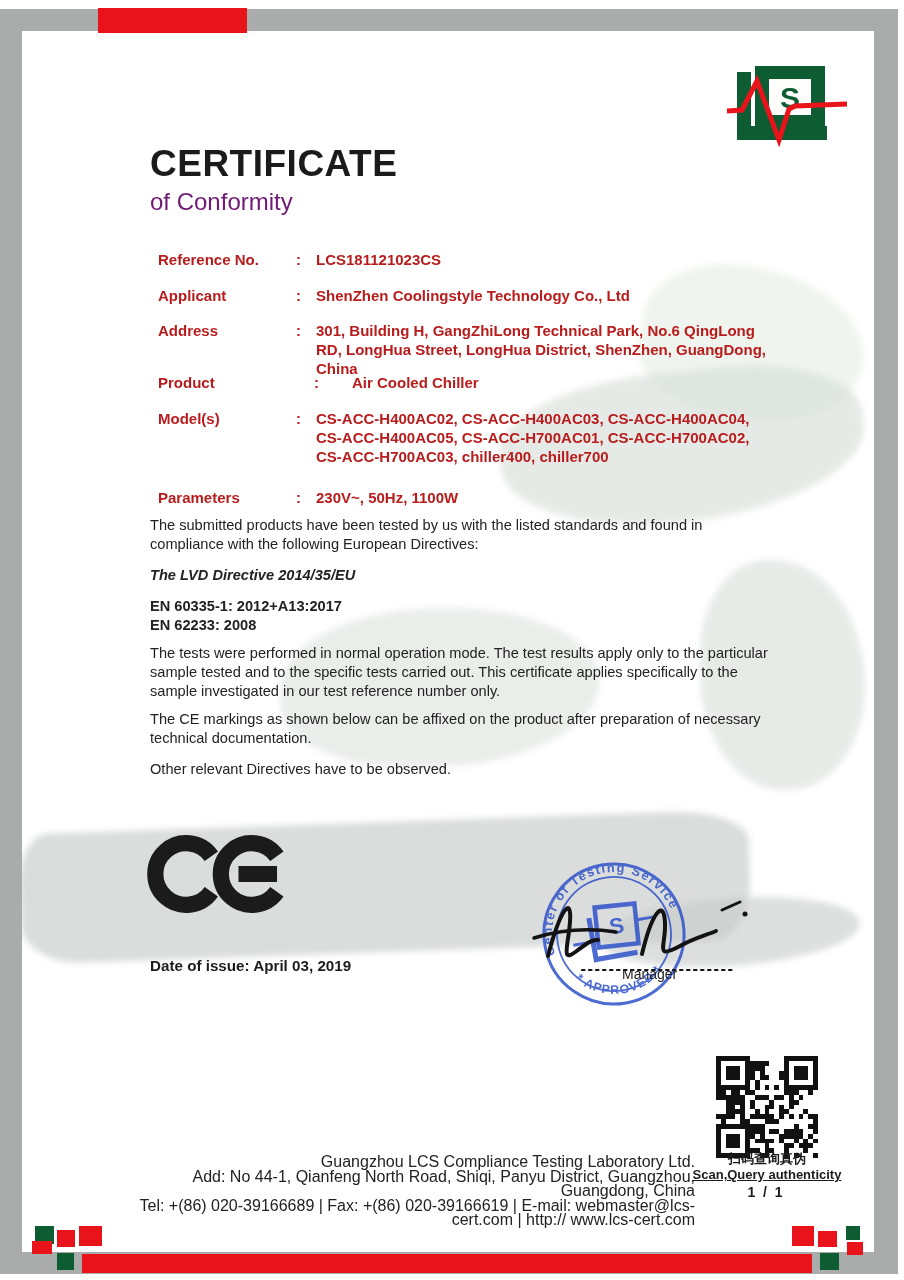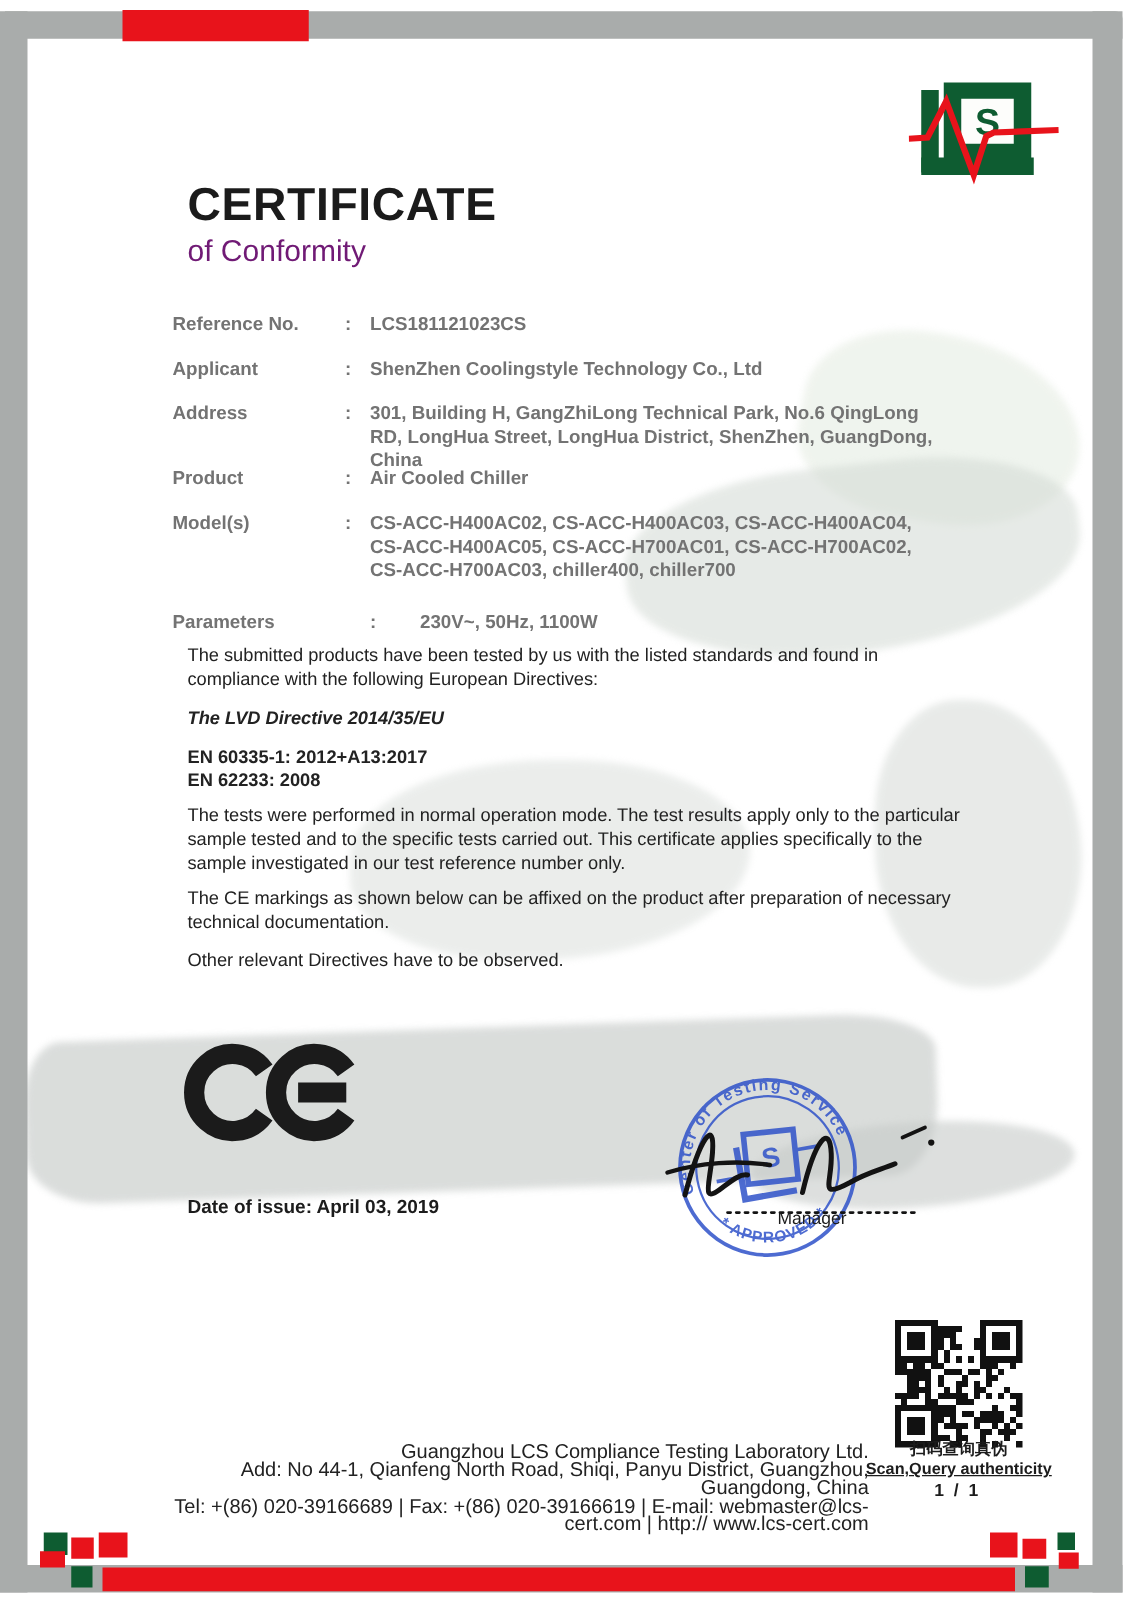--- a/index.html
+++ b/index.html
@@ -19,21 +19,21 @@
   .green { background:#0e5c31; }
 
   
   .wm { position:absolute; z-index:0; filter:blur(3px); }
 
   .content { position:absolute; z-index:1; }
 
   .title-main { font-size:37px; font-weight:bold; letter-spacing:.5px; color:#1b1b1b; }
   .title-sub  { font-size:24px; font-weight:normal; margin-top:3px; color:#701a75; }
 
-  .row { position:absolute; left:138px; width:620px; display:flex; font-size:15px; font-weight:bold; line-height:19px; color:#737373; }
+  .row { position:absolute; left:158px; width:620px; display:flex; font-size:15px; font-weight:bold; line-height:19px; color:#b91c1c; }
   .row .lbl { width:138px; flex:none; }
   .row .col { width:20px; flex:none; }
   .row .val { flex:1; }
 
   .para { position:absolute; left:150px; width:620px; font-size:14.6px; line-height:19px; color:#222; }
   .para.bold { font-weight:bold; }
 
   .date-line { position:absolute; left:150px; top:957px; font-size:15.2px; font-weight:bold; }
 
   .manager { position:absolute; left:622px; top:966px; font-size:14px; z-index:2; }
@@ -101,31 +101,31 @@
   <div class="row" style="top:286px;">
     <div class="lbl">Applicant</div>
     <div class="col">:</div>
     <div class="val">ShenZhen Coolingstyle Technology Co., Ltd</div>
   </div>
   <div class="row" style="top:321px;">
     <div class="lbl">Address</div>
     <div class="col">:</div>
     <div class="val">301, Building H, GangZhiLong Technical Park, No.6 QingLong RD, LongHua Street, LongHua District, ShenZhen, GuangDong, China</div>
   </div>
-  <div class="row" style="top:373px;">
+  <div class="row" style="top:373px;gap:18px;">
     <div class="lbl">Product</div>
     <div class="col">:</div>
     <div class="val">Air Cooled Chiller</div>
   </div>
   <div class="row" style="top:409px;">
     <div class="lbl">Model(s)</div>
     <div class="col">:</div>
     <div class="val">CS-ACC-H400AC02, CS-ACC-H400AC03, CS-ACC-H400AC04, CS-ACC-H400AC05, CS-ACC-H700AC01, CS-ACC-H700AC02, CS-ACC-H700AC03, chiller400, chiller700</div>
   </div>
-  <div class="row" style="top:488px;gap:20px;">
+  <div class="row" style="top:488px;">
     <div class="lbl">Parameters</div>
     <div class="col">:</div>
     <div class="val">230V~, 50Hz, 1100W</div>
   </div>
 
   <div class="para" style="top:516px;">The submitted products have been tested by us with the listed standards and found in compliance with the following European Directives:</div>
   <div class="para bold" style="top:566px;font-style:italic;">The LVD Directive 2014/35/EU</div>
   <div class="para bold" style="top:597px;">
     <div>EN 60335-1: 2012+A13:2017</div>
     <div>EN 62233: 2008</div>

